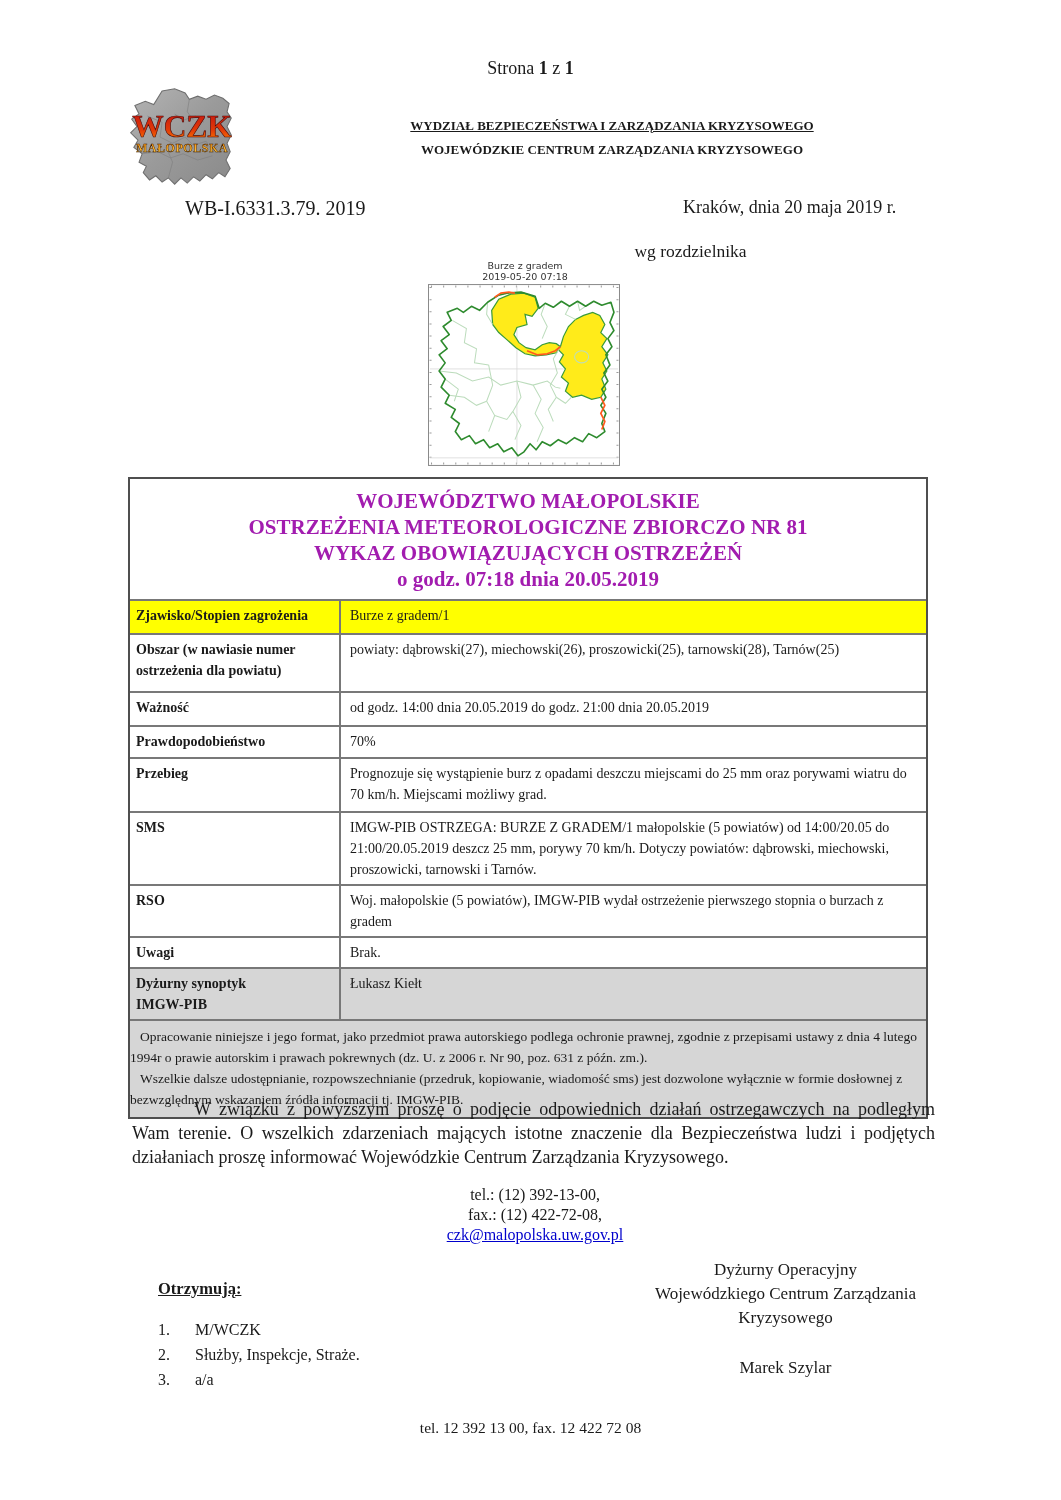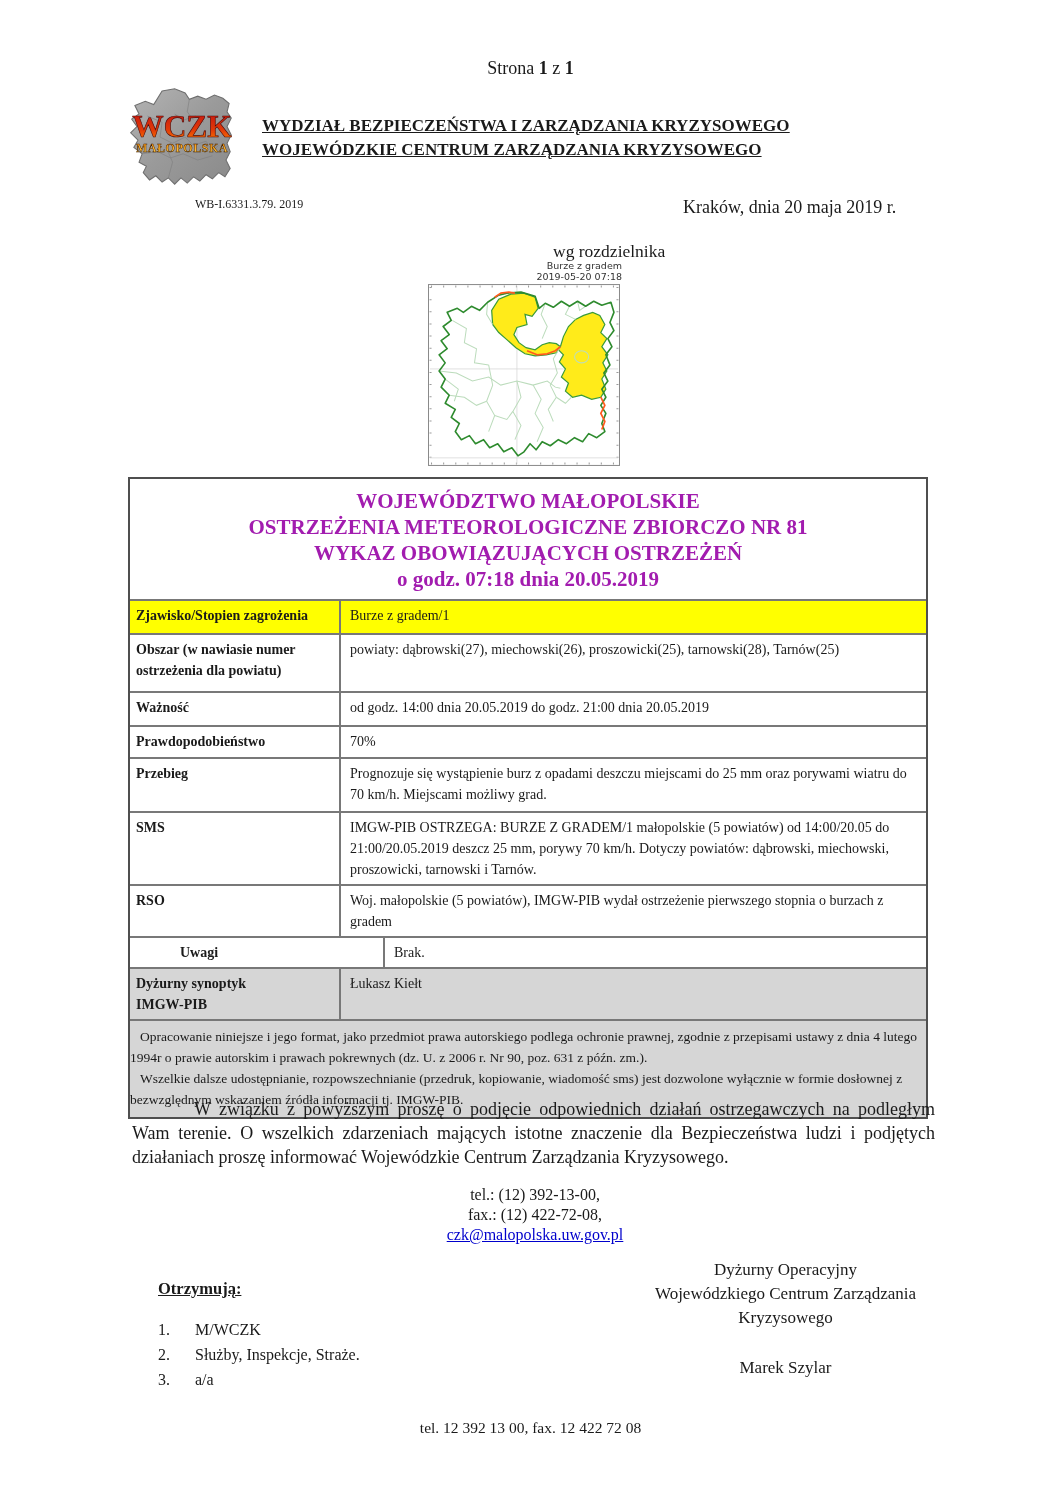--- a/index.html
+++ b/index.html
@@ -10,40 +10,40 @@
     font-family:"Liberation Serif","DejaVu Serif",serif;
     color:#1a1a1a;
     overflow:hidden;
   }
   
   .strona{position:absolute;top:58px;left:0;width:100%;text-align:center;font-size:18px;}
   .strona b{font-weight:bold;}
   
   .logo{position:absolute;left:116px;top:78px;width:132px;height:118px;}
   
-  .letterhead{position:absolute;left:262px;top:114px;width:700px;text-align:left;font-weight:bold;font-size:17px;line-height:24px;text-decoration:underline;}
+  .letterhead{position:absolute;left:262px;top:114px;width:700px;text-align:center;font-weight:bold;font-size:13px;line-height:24px;}
   .letterhead .u{text-decoration:underline;}
-  .refno{position:absolute;left:195px;top:197px;font-size:12px;}
+  .refno{position:absolute;left:185px;top:197px;font-size:20px;}
   .placedate{position:absolute;left:683px;top:197px;font-size:18px;}
-  .wg{position:absolute;left:553px;top:241px;width:275px;font-size:17.5px;}
+  .wg{position:absolute;left:553px;top:241px;width:275px;text-align:center;font-size:17.5px;}
   
   .map-section{position:absolute;left:428px;top:260px;width:194px;}
-  .map-label{font-family:"DejaVu Sans","Liberation Sans",sans-serif;font-size:9.5px;line-height:11px;color:#333;text-align:right;margin-bottom:2px;}
+  .map-label{font-family:"DejaVu Sans","Liberation Sans",sans-serif;font-size:9.5px;line-height:11px;color:#333;text-align:center;margin-bottom:2px;}
   .map-frame{width:192px;height:182px;}
   
   .wtable{position:absolute;left:128px;top:477px;width:800px;border:2px solid #4f4f4f;background:#fff;font-size:14px;box-sizing:border-box;}
   .wt-title{padding:9px 10px 7px 10px;text-align:center;font-weight:bold;color:#a21caf;font-size:21px;line-height:26px;}
   .wt-row{display:flex;border-top:2px solid #787878;}
   .wt-label{width:211px;box-sizing:border-box;padding:4px 6px;font-weight:bold;border-right:2px solid #787878;line-height:1.5;}
   .wt-value{flex:1;padding:4px 9px;line-height:1.5;}
   .row-yellow{background:#ffff00;}
   .row-gray{background:#d6d6d6;}
   .h-r0{min-height:32px;} .h-r1{min-height:56px;} .h-r2{min-height:32px;}
   .h-r3{min-height:30px;} .h-r4{min-height:52px;} .h-r5{min-height:70px;}
-  .h-r6{min-height:50px;} .h-r7{min-height:28px;padding-left:44px;} .h-r8{min-height:48px;}
+  .h-r6{min-height:50px;} .h-r7{min-height:28px;} .h-r8{min-height:48px;}
   .wt-copy{border-top:2px solid #787878;background:#d6d6d6;padding:6px 0;font-size:13.5px;line-height:1.55;}
   .wt-copy p{margin:0;text-indent:10px;}
   
   .body-par{position:absolute;left:132px;top:1097px;width:803px;font-size:18px;line-height:1.34;text-align:justify;text-indent:62px;}
   .contact{position:absolute;left:330px;top:1185px;width:410px;text-align:center;font-size:16px;line-height:20px;}
   .contact a{color:#0000cc;text-decoration:underline;}
   
   .recipients{position:absolute;left:158px;top:1279px;font-size:16px;}
   .recipients .head{font-weight:bold;text-decoration:underline;font-size:16.5px;margin-bottom:22px;}
   .rec-item{display:flex;margin-bottom:7px;}

